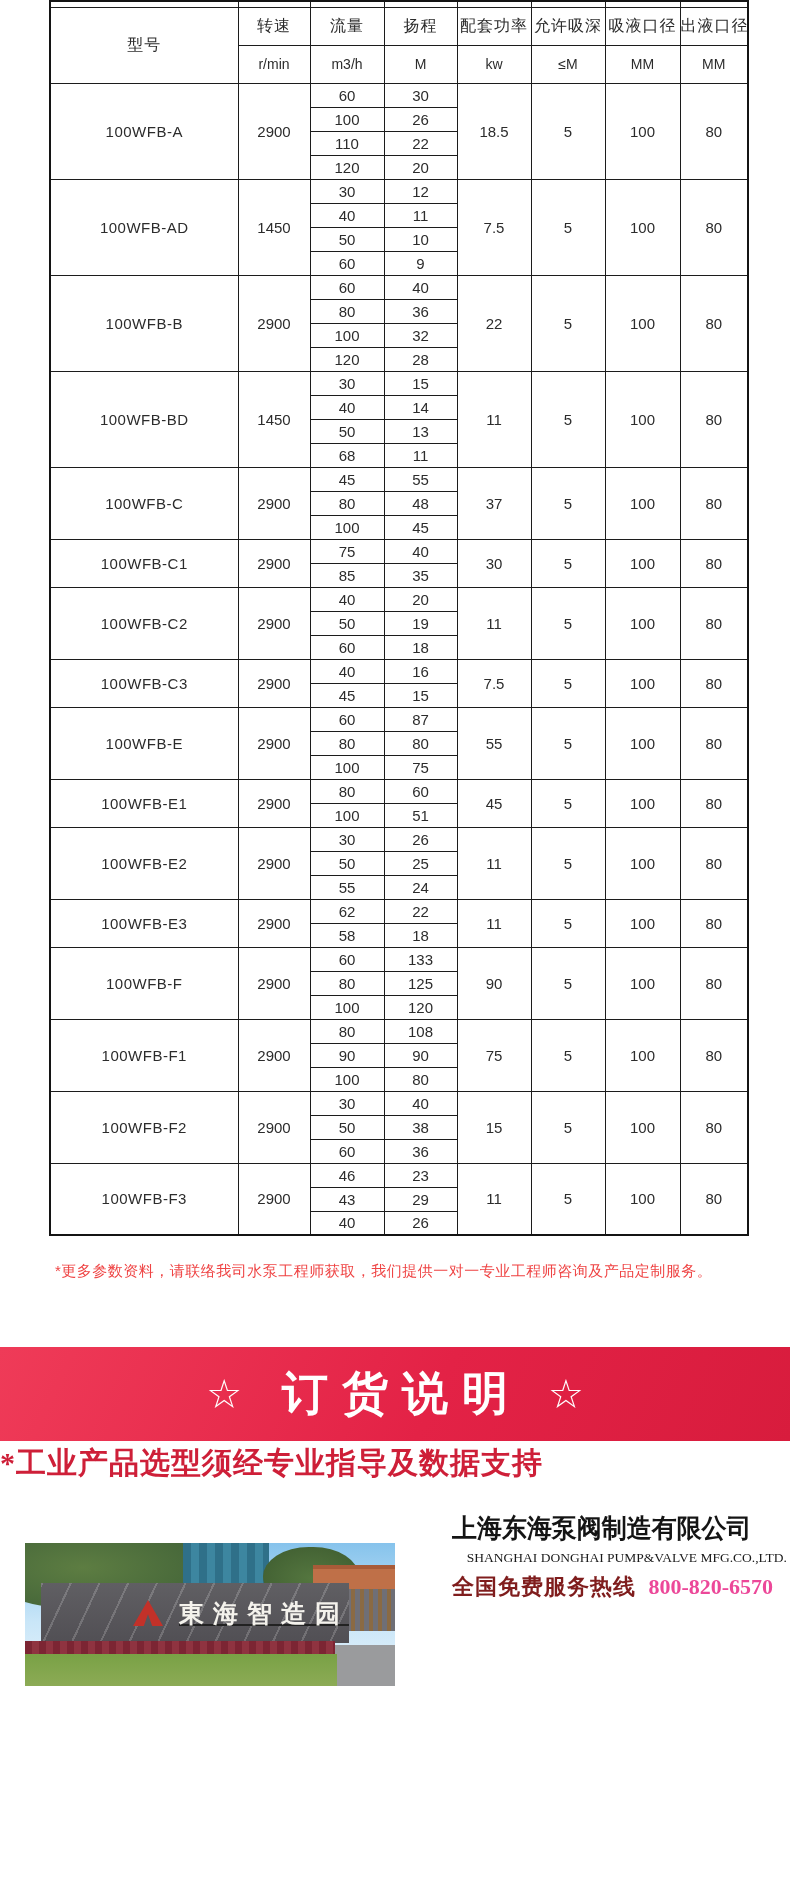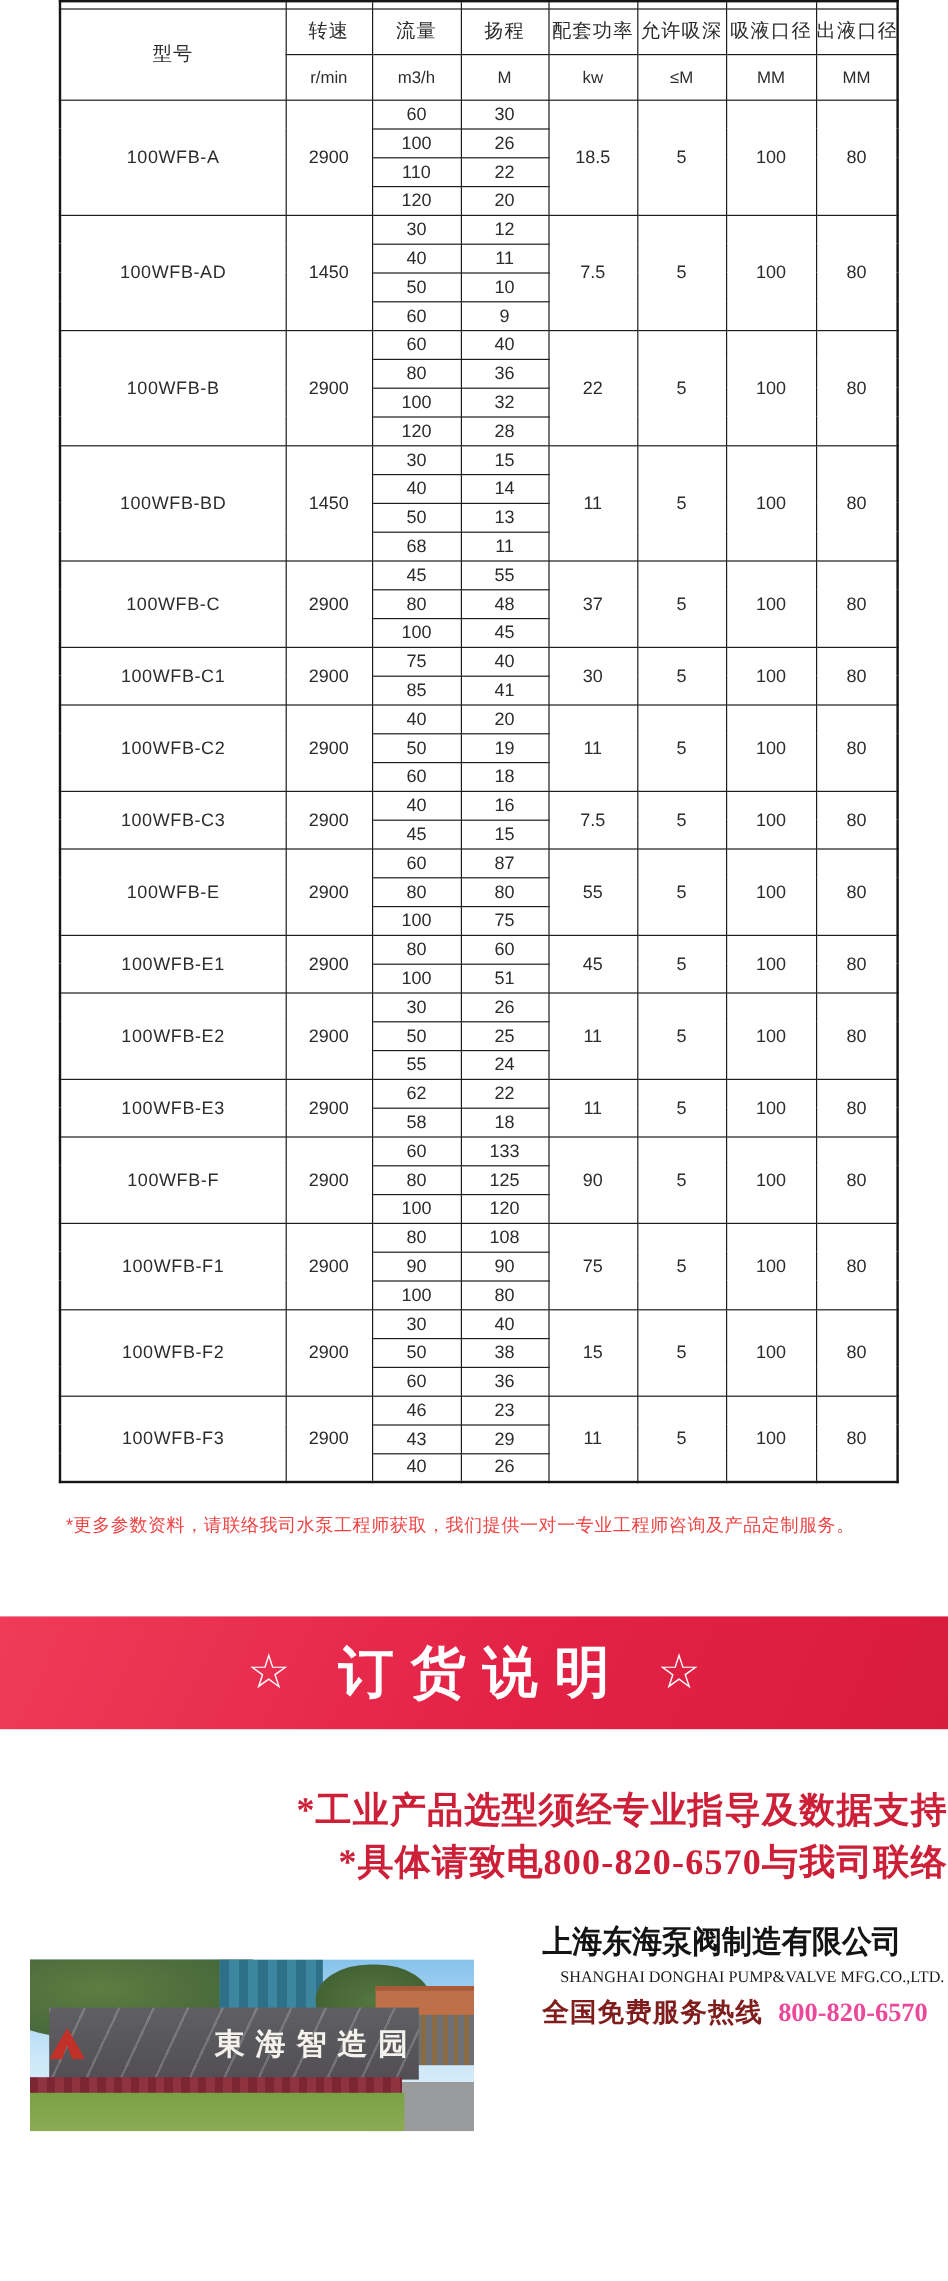--- a/index.html
+++ b/index.html
@@ -37,21 +37,21 @@
     background:linear-gradient(115deg,#ef3b58 0%,#e32246 55%,#d81c3d 100%);
     display:flex; align-items:center; justify-content:center; gap:26px;
   }
   .banner .star { color:#fff; font-size:40px; line-height:1; }
   .banner .title {
     color:#fff; font-size:46px; font-weight:bold; letter-spacing:14px;
     text-indent:14px; font-family:"Liberation Sans","DejaVu Sans",sans-serif;
   }
 
   
-  .warnings { padding-top:46px; text-align:right; }
+  .warnings { text-align:left; }
   .warnings p {
     font-family:"Liberation Serif","DejaVu Serif",serif;
     font-size:30px; font-weight:bold; color:#ce1f38; line-height:44px; letter-spacing:1px;
   }
 
   
   .footer { position:relative; margin-top:26px; height:230px; }
 
   .photo {
     position:absolute; left:25px; top:32px; width:370px; height:143px;
@@ -60,21 +60,21 @@
   .photo .sky { position:absolute; inset:0; background:linear-gradient(180deg,#86c3ec 0%,#c9e6f8 55%,#eaf4fb 100%); }
   .photo .tree-left { position:absolute; left:-34px; top:-26px; width:230px; height:92px; background:radial-gradient(ellipse at 40% 55%,#5d7d42 0%,#47683a 60%,#3c5a31 100%); border-radius:46% 54% 58% 42%; }
   .photo .building-glass { position:absolute; left:158px; top:0; width:86px; height:58px; background:repeating-linear-gradient(90deg,#2f7089 0 8px,#3d86a0 8px 16px); }
   .photo .tree-mid { position:absolute; left:238px; top:4px; width:96px; height:62px; background:radial-gradient(ellipse at 50% 50%,#54763f 0%,#446334 70%); border-radius:50% 50% 45% 55%; }
   .photo .building-right { position:absolute; right:-4px; top:22px; width:86px; height:42px; background:#bf7048; border-top:4px solid #a85b38; }
   .photo .wall {
     position:absolute; left:16px; top:40px; width:308px; height:60px;
     background:
       repeating-linear-gradient(115deg, rgba(255,255,255,0.18) 0 2px, rgba(255,255,255,0) 2px 26px),
       linear-gradient(180deg,#605f63,#514f54);
-    display:flex; align-items:center; justify-content:space-between; gap:12px;
+    display:flex; align-items:center; justify-content:flex-end; gap:12px;text-decoration:underline;
   }
   .photo .logo-mark {
     width:30px; height:26px; background:#c23129;
     clip-path:polygon(50% 0, 100% 100%, 64% 100%, 50% 55%, 36% 100%, 0 100%);
   }
   .photo .sign-text {
     color:#f4f2ec; font-size:25px; font-weight:bold; letter-spacing:9px; text-indent:4px;
   }
   .photo .hedge { position:absolute; left:0; top:98px; width:310px; height:15px; background:repeating-linear-gradient(90deg,#7c2533 0 7px,#8f3340 7px 14px); }
   .photo .fence { position:absolute; right:0; top:46px; width:62px; height:42px; background:repeating-linear-gradient(90deg,#8a6a43 0 4px,#6f6f76 4px 9px); }
@@ -266,21 +266,21 @@
             <td rowspan="2" class="speed-cell">2900</td>
             <td class="flow-cell">75</td>
             <td class="head-cell">40</td>
             <td rowspan="2" class="power-cell">30</td>
             <td rowspan="2" class="suction-cell">5</td>
             <td rowspan="2" class="inlet-cell">100</td>
             <td rowspan="2" class="outlet-cell">80</td>
           </tr>
           <tr>
             <td class="flow-cell">85</td>
-            <td class="head-cell">41</td>
+            <td class="head-cell">35</td>
           </tr>
           <tr>
             <td rowspan="3" class="model-cell">100WFB-C2</td>
             <td rowspan="3" class="speed-cell">2900</td>
             <td class="flow-cell">40</td>
             <td class="head-cell">20</td>
             <td rowspan="3" class="power-cell">11</td>
             <td rowspan="3" class="suction-cell">5</td>
             <td rowspan="3" class="inlet-cell">100</td>
             <td rowspan="3" class="outlet-cell">80</td>
@@ -450,21 +450,20 @@
   <p class="note">*更多参数资料，请联络我司水泵工程师获取，我们提供一对一专业工程师咨询及产品定制服务。</p>
 
   <div class="banner">
     <span class="star">☆</span>
     <span class="title">订货说明</span>
     <span class="star">☆</span>
   </div>
 
   <div class="warnings">
     <p>*工业产品选型须经专业指导及数据支持</p>
-    <p>*具体请致电800-820-6570与我司联络</p>
   </div>
 
   <div class="footer">
 
     <div class="photo">
       <div class="sky"></div>
       <div class="tree-left"></div>
       <div class="building-glass"></div>
       <div class="tree-mid"></div>
       <div class="building-right"></div>

